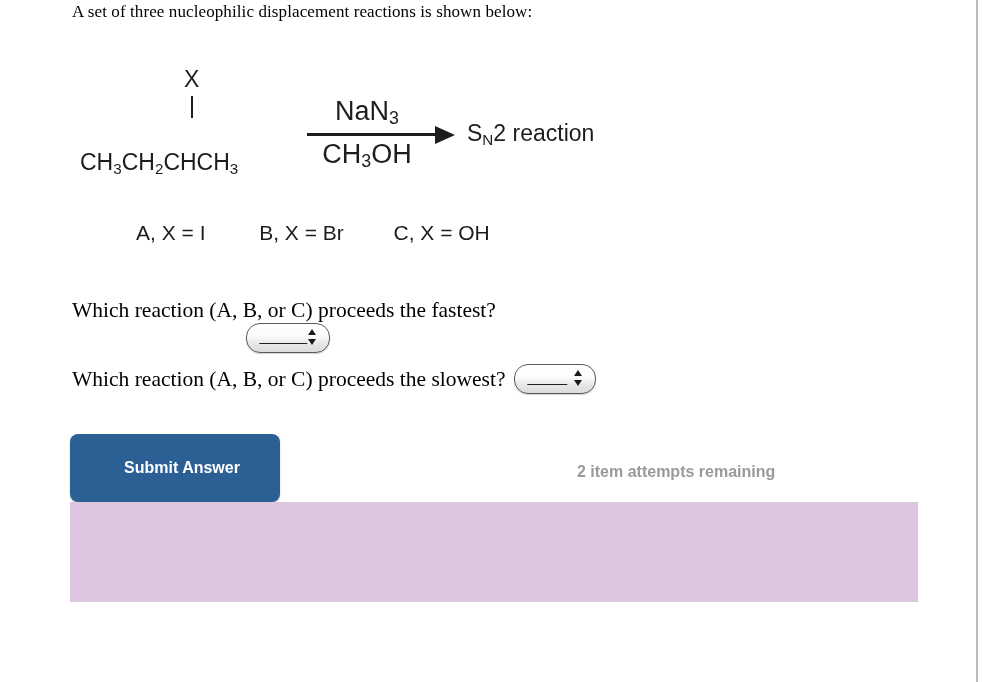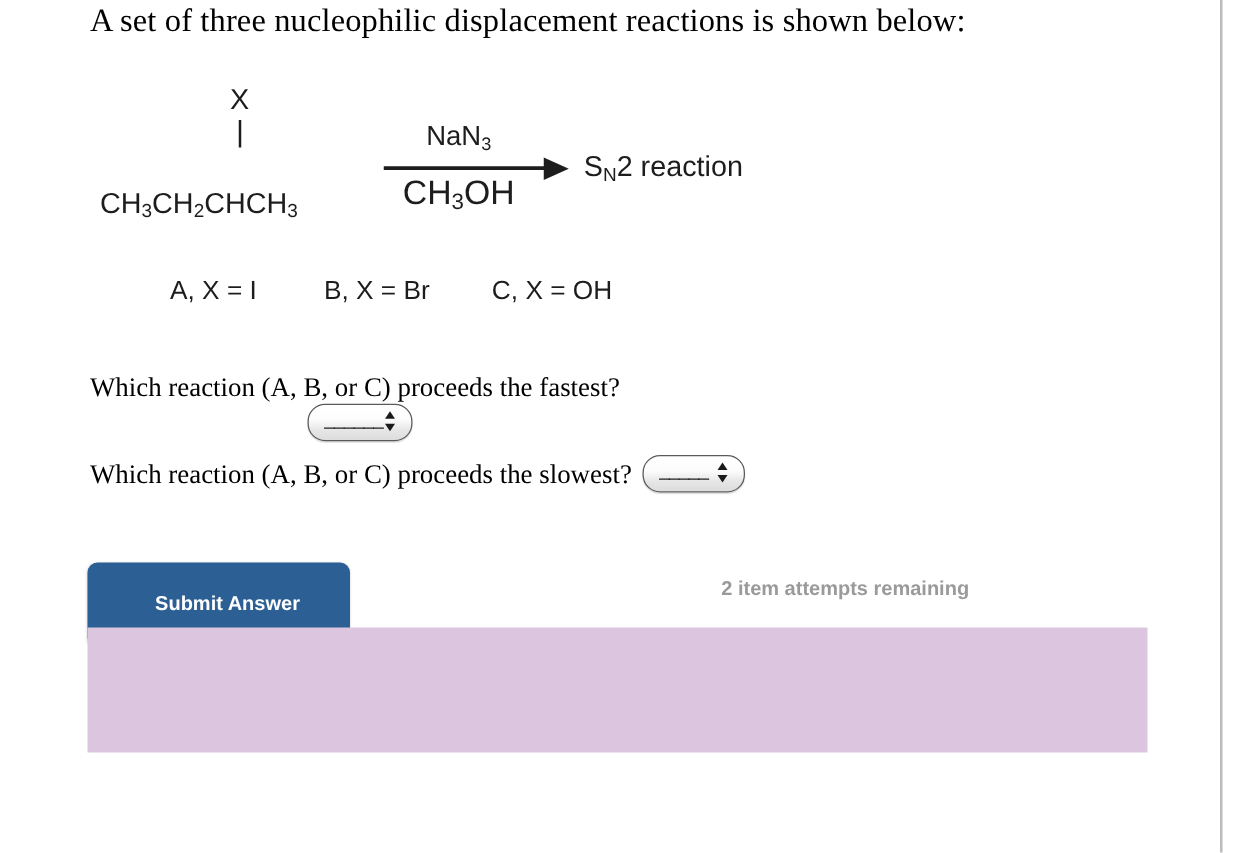--- a/index.html
+++ b/index.html
@@ -33,21 +33,21 @@
     height: 682px;
     background: #bcbcbc;
   }
 
   
   .prompt-heading {
     position: absolute;
     left: 72px;
     top: 2px;
     font-family: "Liberation Serif", serif;
-    font-size: 26px;
+    font-size: 17px;
     color: #000000;
     letter-spacing: 0.1px;
     white-space: nowrap;
   }
 
   
   .scheme {
     position: absolute;
     left: 72px;
     top: 60px;
@@ -102,21 +102,21 @@
     top: 36px;
     width: 152px;
     height: 86px;
   }
   .reagent-above {
     position: absolute;
     left: 0;
     top: 0;
     width: 120px;
     text-align: center;
-    font-size: 22px;
+    font-size: 27px;
     color: #1d1d1d;
     white-space: nowrap;
   }
   .solvent-below {
     position: absolute;
     left: 0;
     top: 43px;
     width: 120px;
     text-align: center;
     font-size: 27px;
@@ -236,21 +236,21 @@
     font-family: "Liberation Sans", sans-serif;
     font-weight: bold;
     font-size: 16px;
     cursor: pointer;
     text-align: center;
     white-space: nowrap;
     box-shadow: 0 1px 2px rgba(0,0,0,0.22);
   }
   .btn-submit {
     left: 70px;
-    top: 450px;
+    top: 434px;
     width: 210px;
     height: 68px;
     line-height: 52px;
     background: #2c5f94;
     border-radius: 8px;
     padding-left: 20px;
   }
   .btn-retry {
     left: 297px;
     top: 450px;

